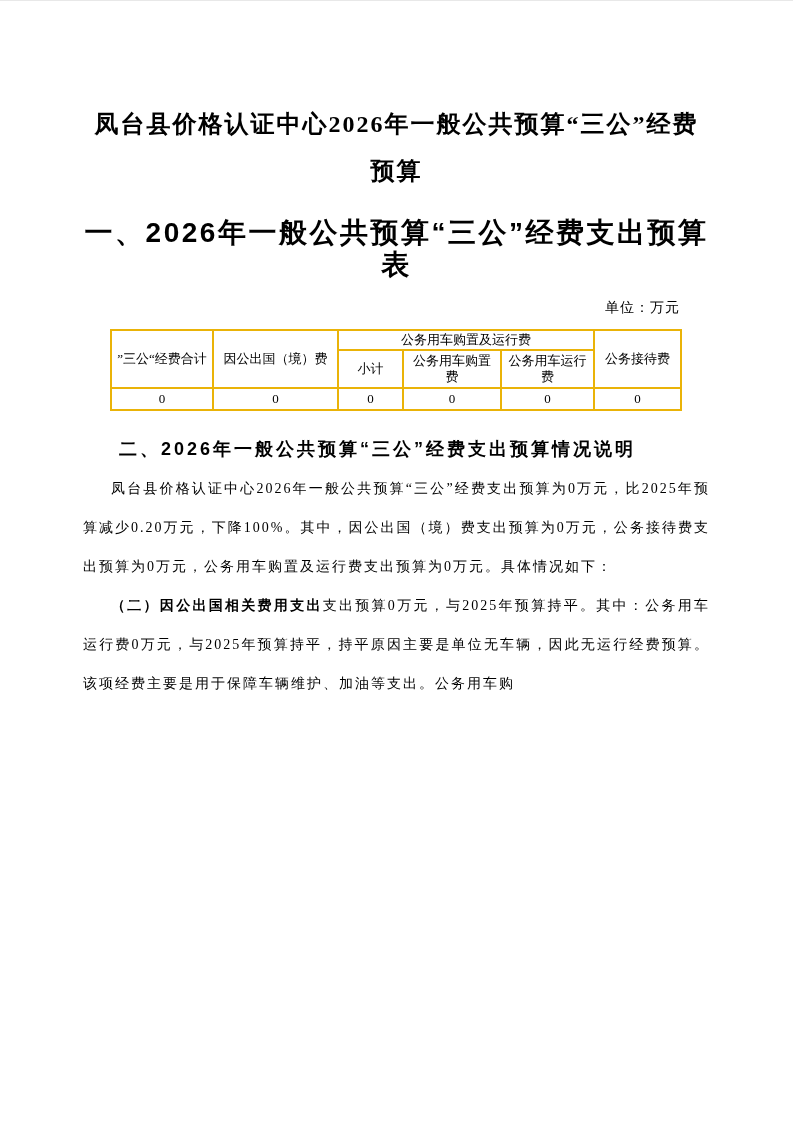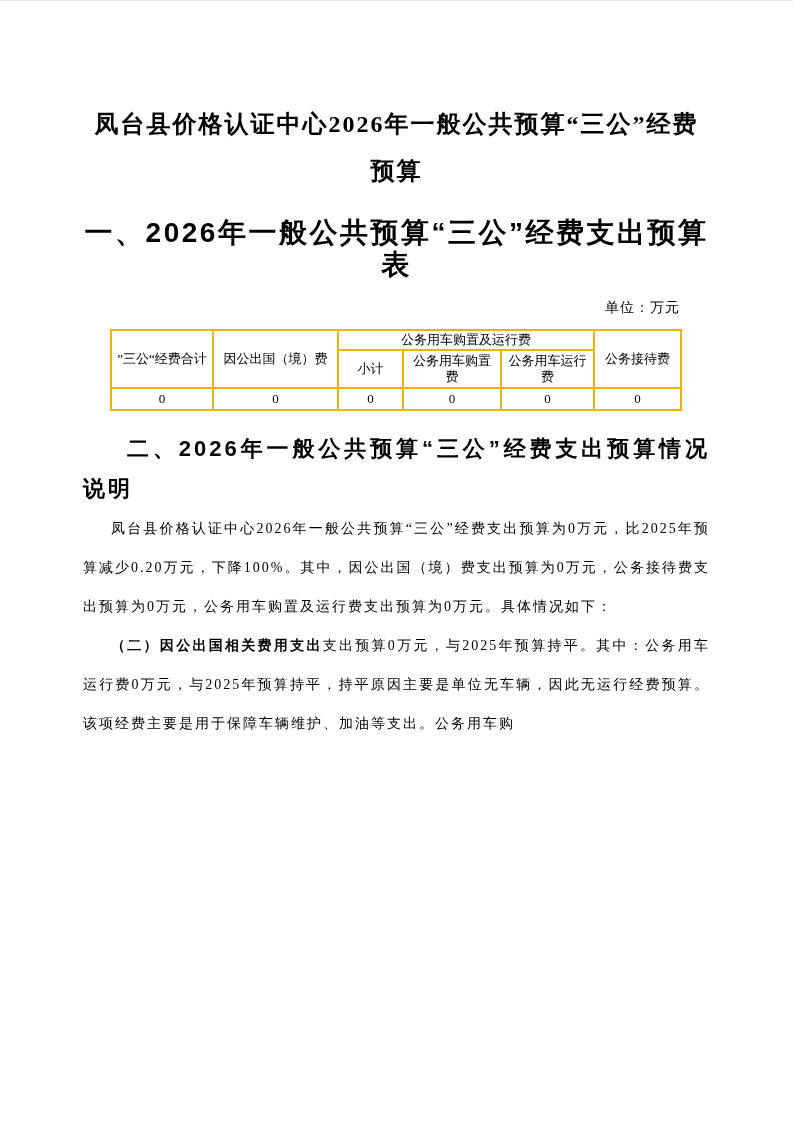--- a/index.html
+++ b/index.html
@@ -60,21 +60,21 @@
     vertical-align: middle;
     overflow: hidden;
   }
   tr.group-row td { height: 16px; }
   tr.sub-row td   { height: 34px; }
   tr.value-row td { height: 18px; }
   .section-heading-justified {
     margin-top: 18px;
     font-family: "Liberation Sans", "DejaVu Sans", sans-serif;
     font-weight: bold;
-    font-size: 22px;
+    font-size: 18px;
     line-height: 40px;
     letter-spacing: 3px;
     text-align: justify;
     text-indent: 2em;
   }
   .para {
     margin: 0;
     font-size: 14px;
     line-height: 39px;
     letter-spacing: 2px;

